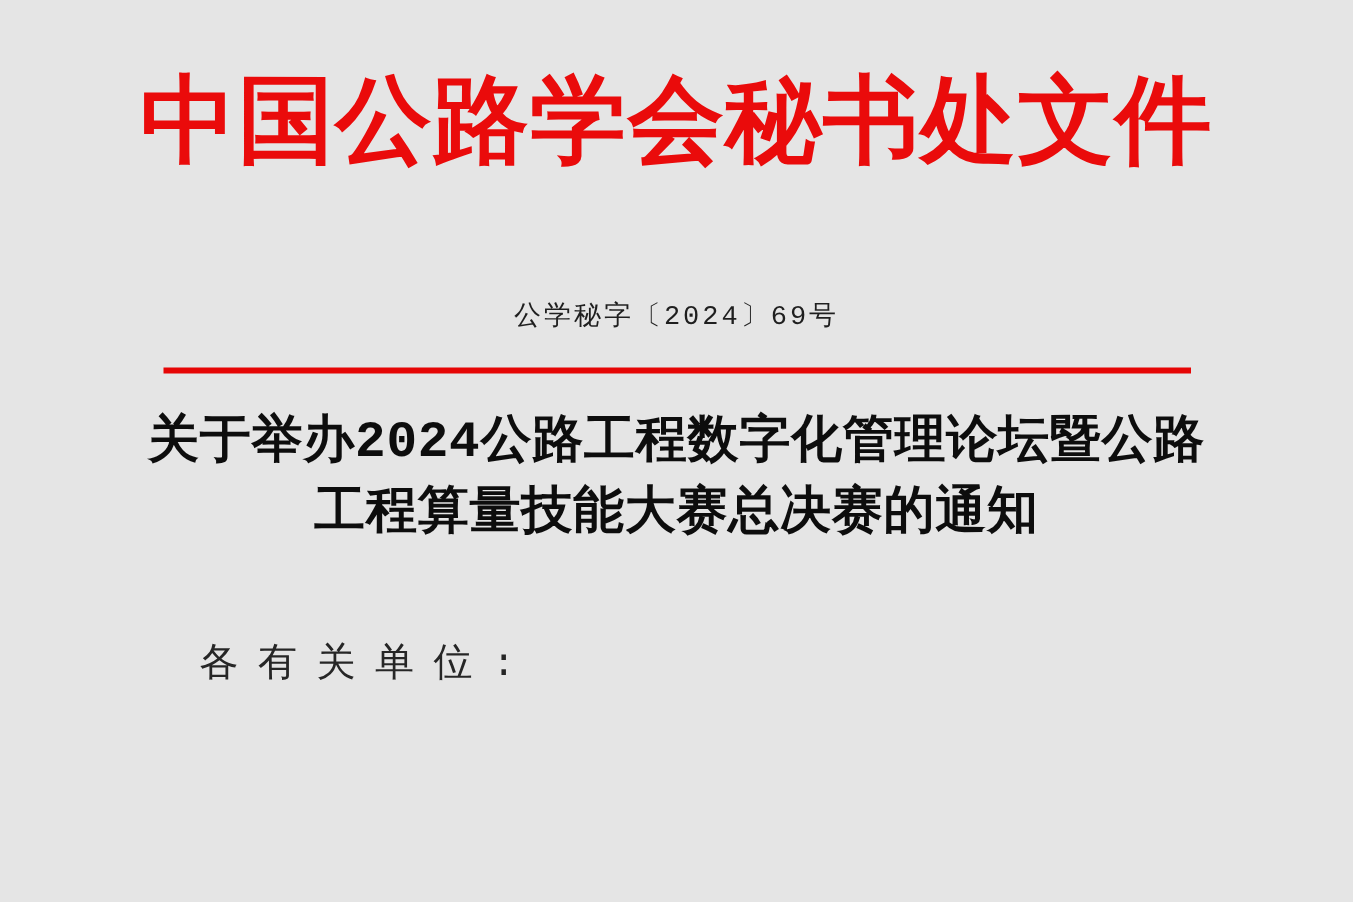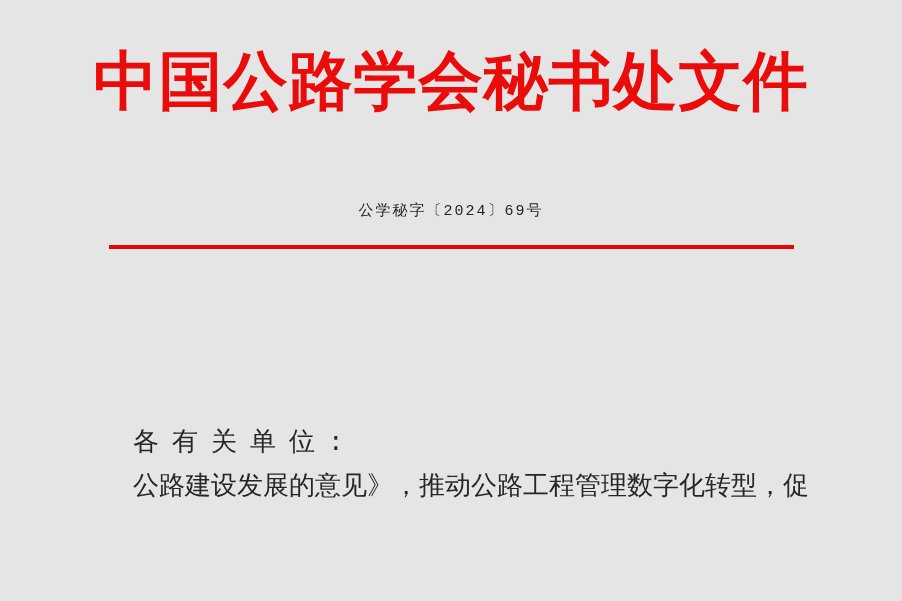--- a/index.html
+++ b/index.html
@@ -27,21 +27,21 @@
     letter-spacing: 1px;
     color: #ea0b0b;
     white-space: nowrap;
   }
   .doc-number {
     position: absolute;
     top: 196px;
     left: 0;
     right: 0;
     text-align: center;
-    font-size: 15px;
+    font-size: 18px;
     line-height: 32px;
     letter-spacing: 2px;
     color: #1f1f1f;
     white-space: nowrap;
   }
   .red-rule {
     position: absolute;
     top: 245px;
     left: 109px;
     width: 685px;
@@ -91,20 +91,21 @@
 
 <div class="page">
 
   <div class="masthead">中国公路学会秘书处文件</div>
 
   <div class="doc-number">公学秘字〔2024〕69号</div>
 
   <div class="red-rule"></div>
 
   <div class="doc-title">
+    <div class="t-line">关于举办2024公路工程数字化管理论坛暨公路</div>
+    <div class="t-line">工程算量技能大赛总决赛的通知</div>
   </div>
 
   <div class="body-block">
     <div class="salutation">各有关单位:</div>
-    <div class="jline">公路建设发展的意见》，推动公路工程管理数字化转型，促</div>
   </div>
 
 </div>
 
 </body></html>

